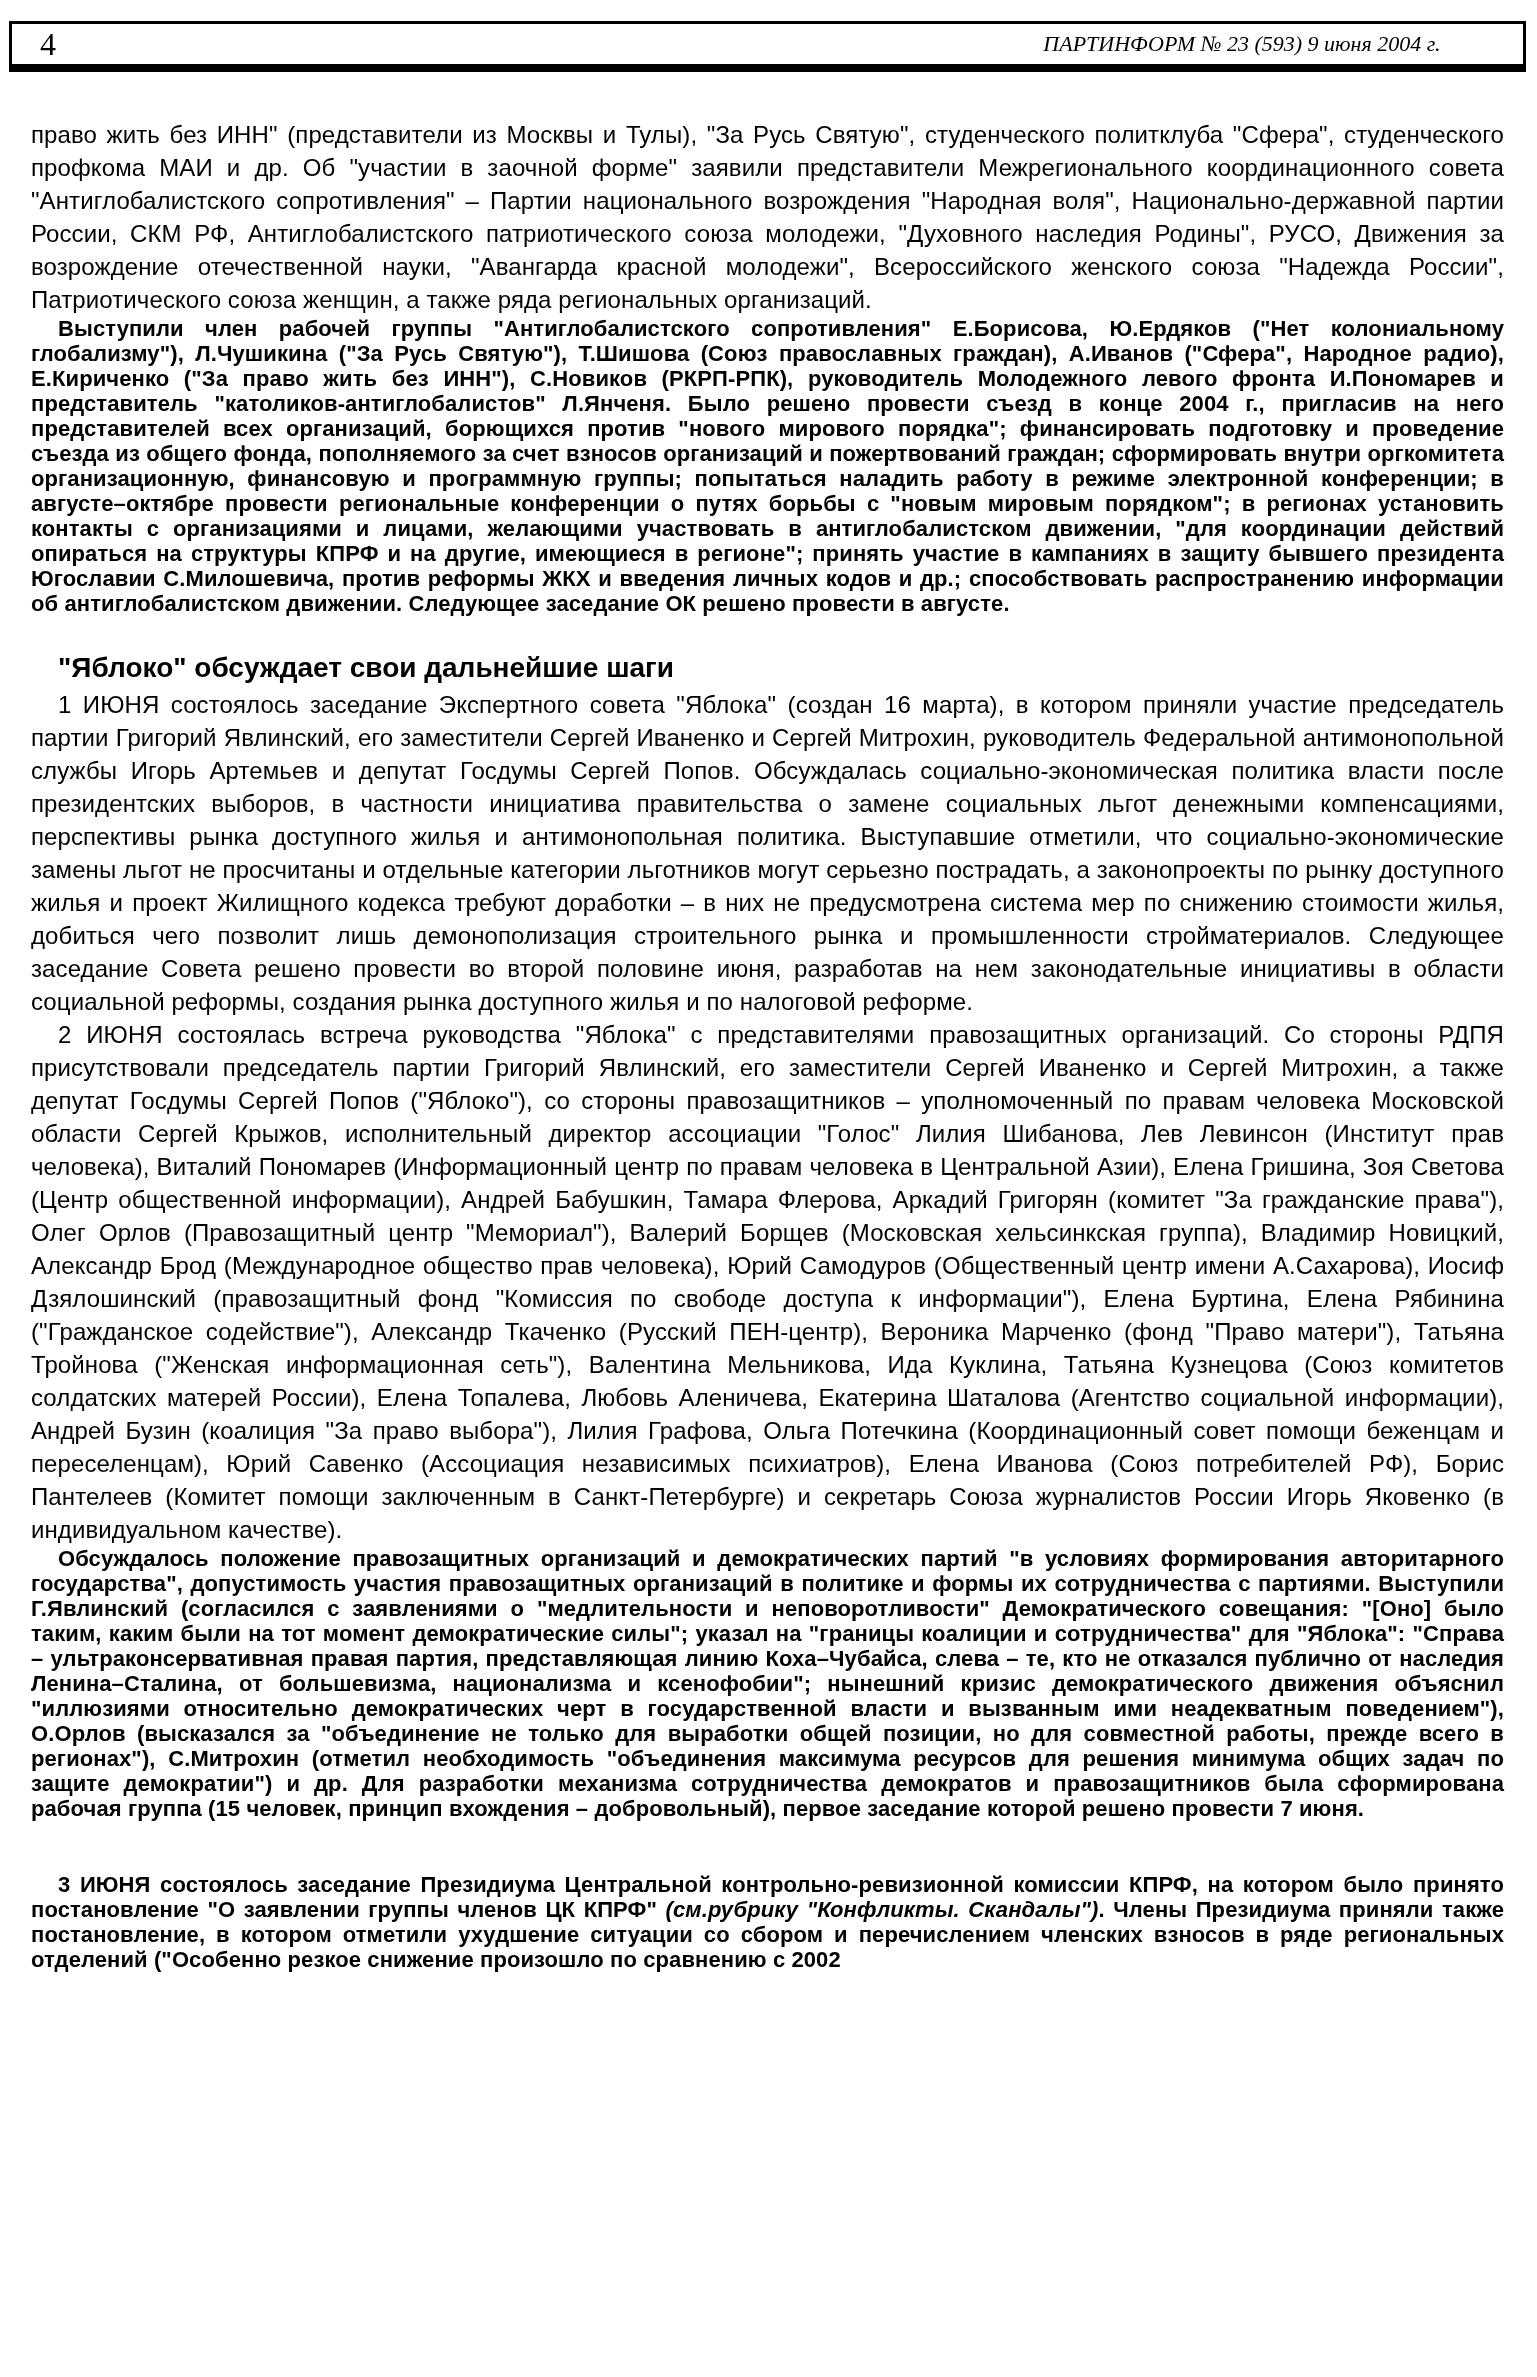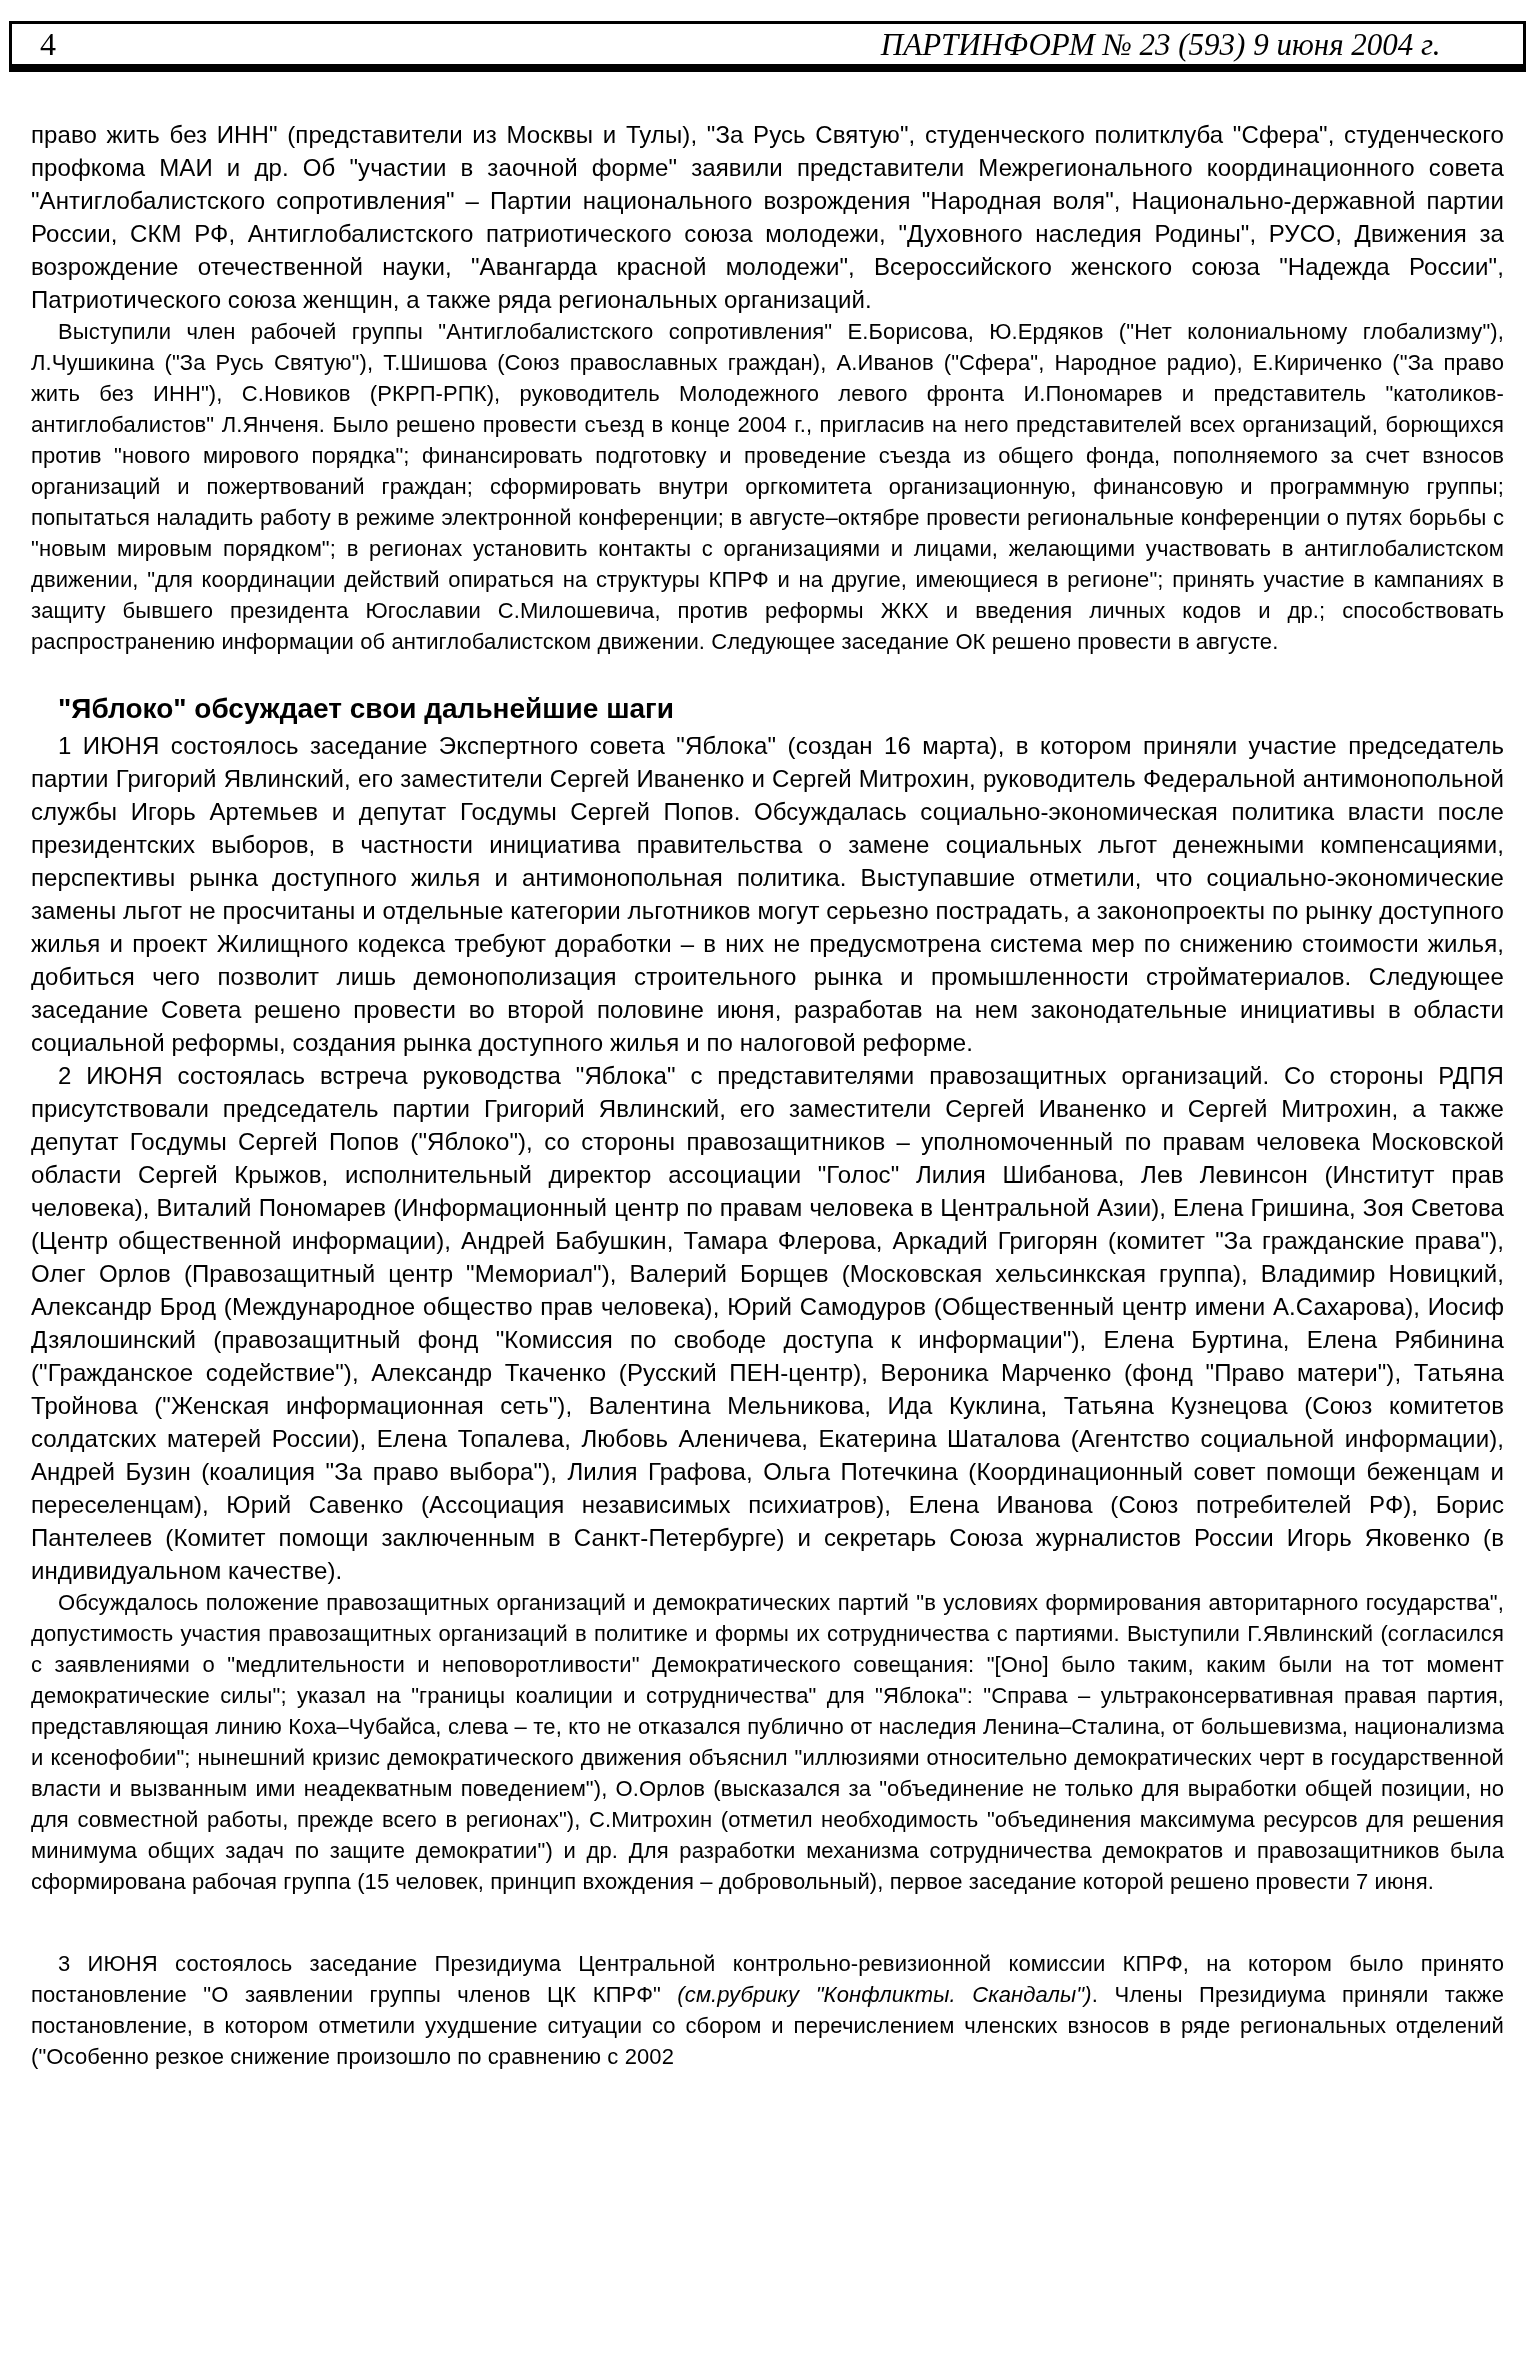--- a/index.html
+++ b/index.html
@@ -33,21 +33,21 @@
     font-family: "Liberation Serif", serif;
     font-size: 32px;
     line-height: 1;
     padding-left: 28px;
   }
   .newsletter-title {
     margin-left: auto;
     padding-right: 82px;
     font-family: "Liberation Serif", serif;
     font-style: italic;
-    font-size: 31px;
+    font-size: 22px;
     line-height: 1;
     white-space: nowrap;
   }
   
   .content {
     position: absolute;
     left: 31px;
     right: 33px;
     top: 118px;
   }
@@ -58,23 +58,23 @@
   }
   .para-regular {
     font-size: 24px;
     line-height: 33px;
     text-indent: 27px;
   }
   .no-indent {
     text-indent: 0;
   }
   .para-bold {
-    font-weight: normal;
+    font-weight: bold;
     font-size: 22px;
-    line-height: 31px;
+    line-height: 25px;
     text-indent: 27px;
   }
   .section-heading {
     margin: 36px 0 3.8px 0;
     font-weight: bold;
     font-size: 28px;
     line-height: 32px;
     text-indent: 27px;
     text-align: left;
   }

